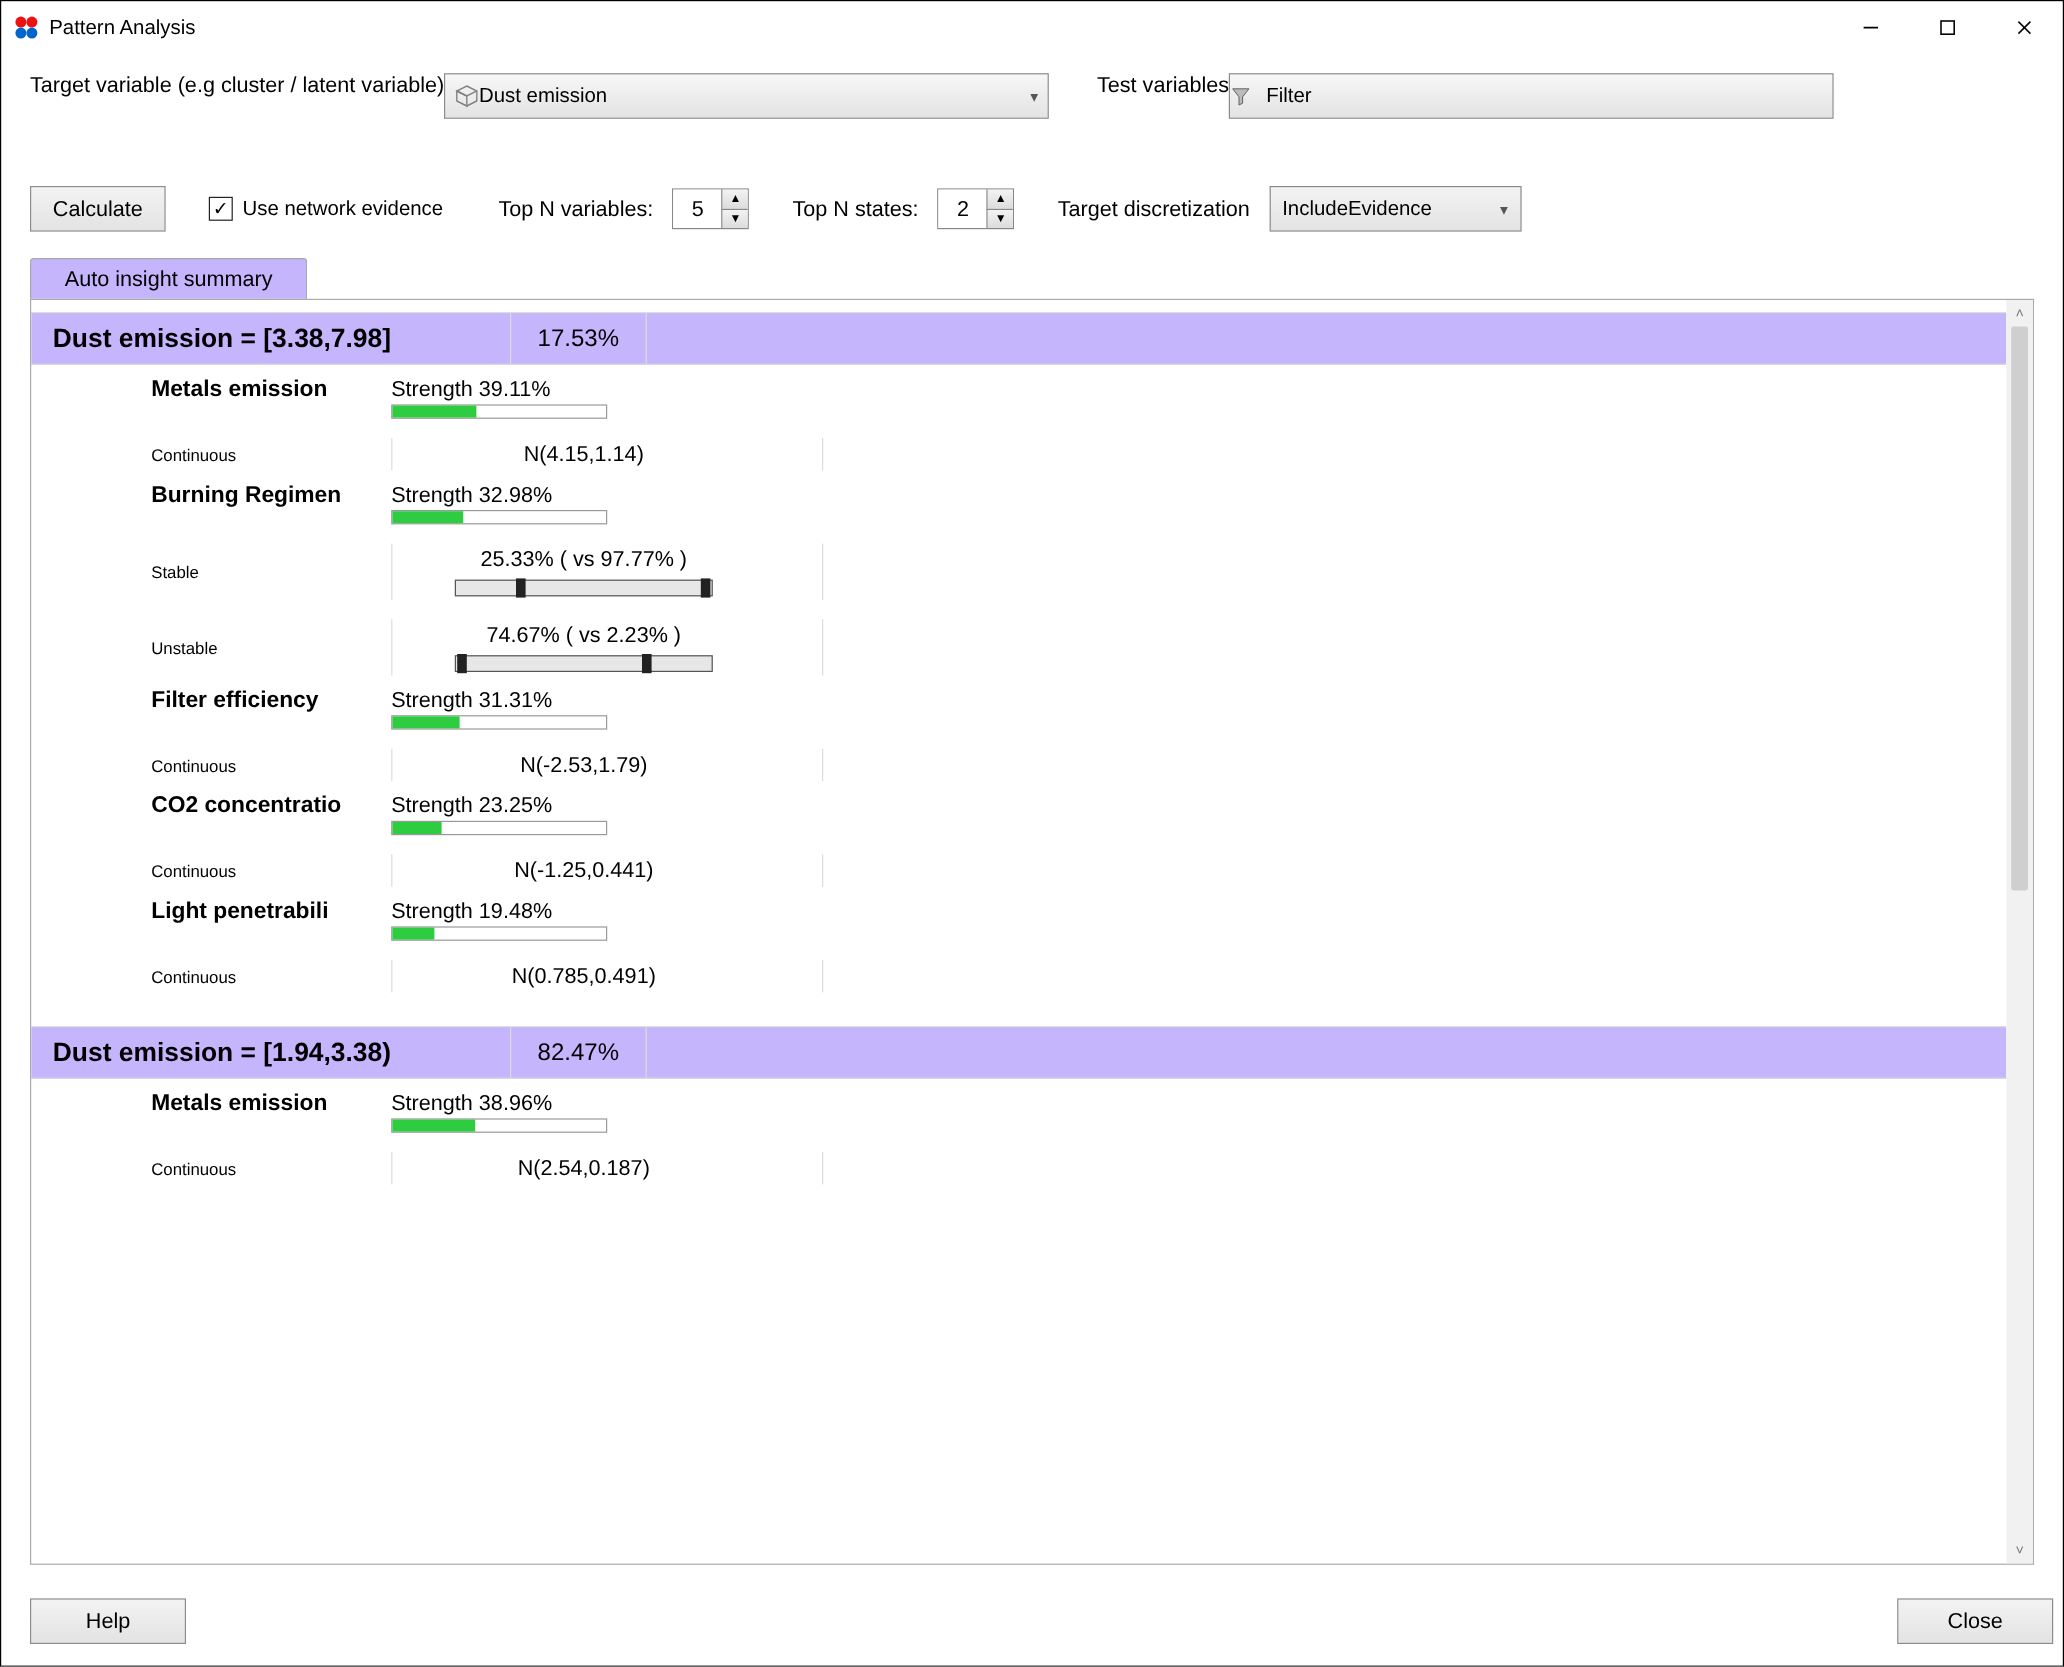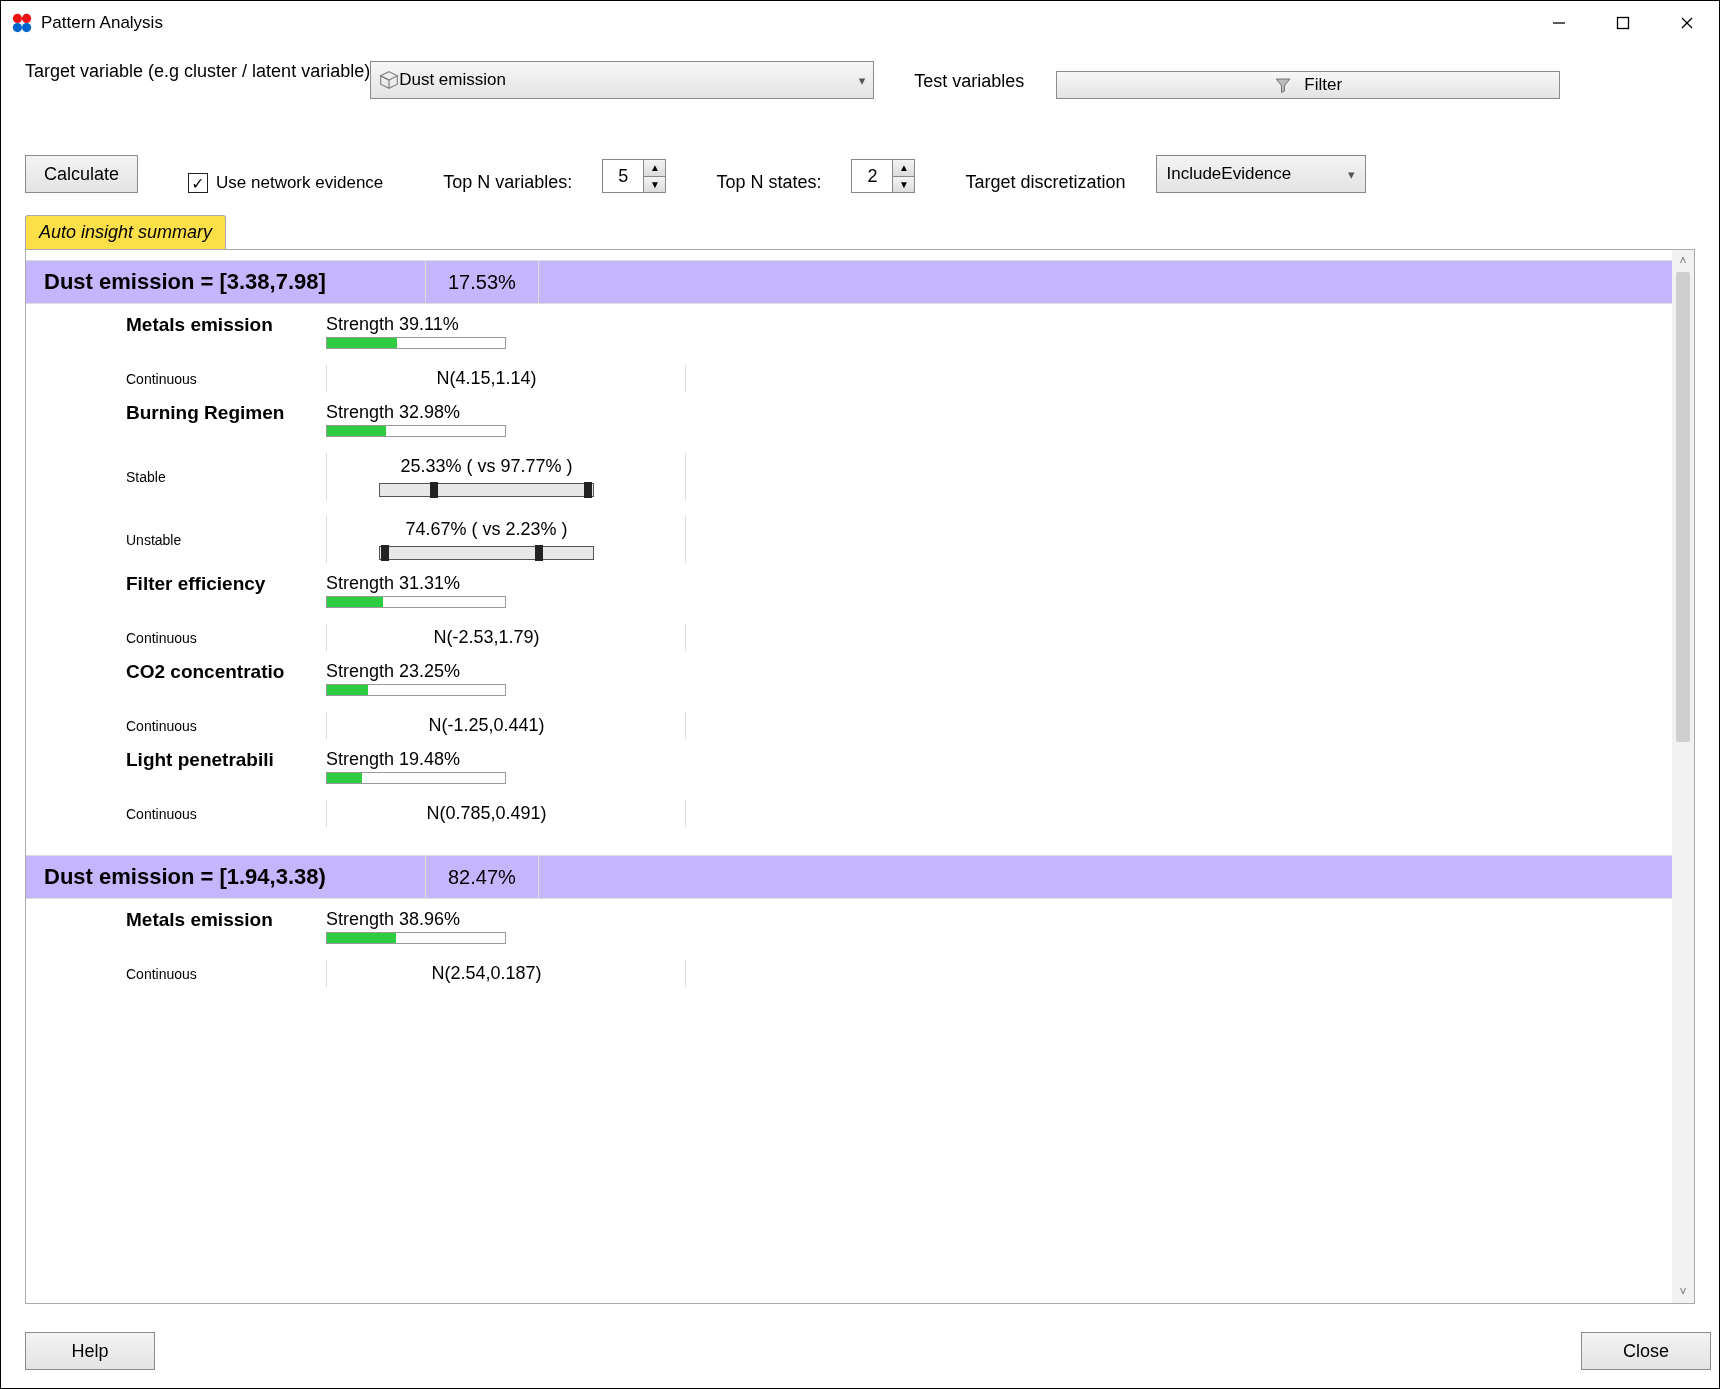--- a/index.html
+++ b/index.html
@@ -71,37 +71,35 @@
     align-items: center;
     padding: 0 8px;
     gap: 8px;
     width: 504px;
     justify-content: space-between;
   }
   .combo .combo-left { display:flex; align-items:center; }
   .combo .cube-icon { width:20px; height:20px; opacity:0.7; }
   .combo .chev { font-size: 13px; color:#555; }
   .filter-btn {
-    height: 28px;
+    height: 38px;
     width: 504px;
     background: linear-gradient(#f7f7f7,#e3e3e3);
     border: 1px solid #8b8b8b;
     display: flex;
     align-items: center;
-    justify-content: center;
     gap: 12px;
-    margin-left: 32px;
   }
   .filter-btn .funnel-icon { width:18px; height:18px; }
 
   .options-row {
     margin-top: 56px;
     display: flex;
-    align-items: flex-end;
-    gap: 30px;
+    align-items: center;
+    gap: 16px;
   }
   .push-btn {
     background: linear-gradient(#f3f3f3,#e3e3e3);
     border: 1px solid #8b8b8b;
     height: 38px;
     padding: 0 18px;
     display:flex; align-items:center; justify-content:center;
     font-size: 18px;
   }
   .chk-wrap { display:flex; align-items:center; gap:8px; }
@@ -141,25 +139,24 @@
     margin-top: 22px;
     flex: 1 1 auto;
     display:flex; flex-direction:column;
   }
   .tab-strip {
     display:flex;
   }
   .tab {
     border:1px solid #aaa;
     border-bottom:none;
-    background:#fde047;
-    padding:6px 13px;
+    background:#c4b5fd;
+    padding:6px 28px;
     font-size:18px;
     border-radius: 3px 3px 0 0;
-    font-style: italic;
   }
   .tab-content {
     border:1px solid #aaa;
     flex:1;
     position:relative;
     overflow:hidden;
   }
   .scroll-body {
     position:absolute; left:0; top:0; right:22px; bottom:0;
     overflow:hidden;

